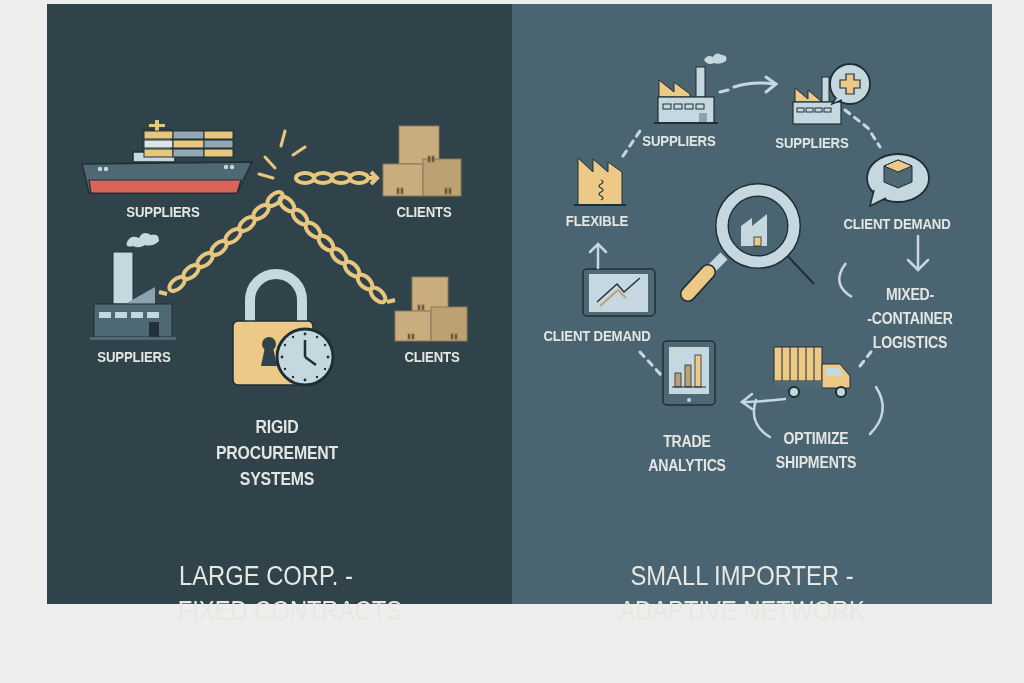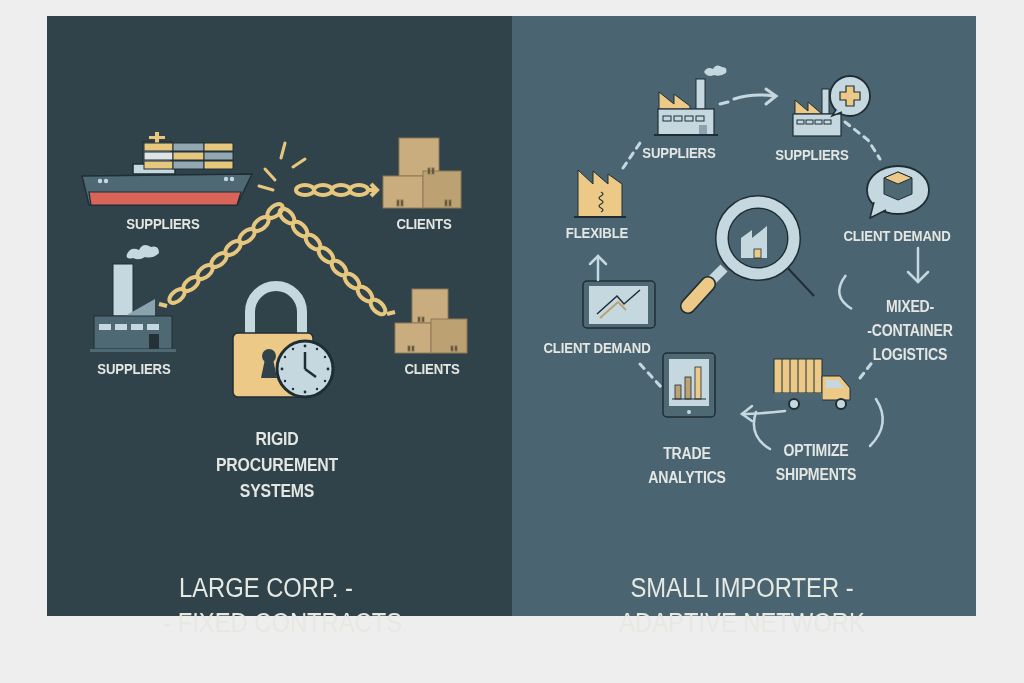--- a/index.html
+++ b/index.html
@@ -1,20 +1,20 @@
 <!DOCTYPE html>
 <html><head>
 <meta charset="utf-8">
 <style>
   html, body { margin: 0; padding: 0; }
   body {
     width: 1024px; height: 683px; background: #EEEEEE; position: relative; overflow: hidden;
     font-family: "Liberation Sans", "DejaVu Sans", sans-serif;
   }
-  .panel { position: absolute; top: 16px; height: 600px; }
+  .panel { position: absolute; top: 4px; height: 600px; padding-left: 16px; }
   .panel-left { left: 47px; width: 465px; background: #30434B; }
   .panel-right { left: 512px; width: 464px; background: #4A6571; }
   .art { position: absolute; left: 0; top: 0; }
   .lbl {
     position: absolute; color: #E3E6E2; font-weight: bold; letter-spacing: -0.2px;
     white-space: nowrap; text-align: center; font-size: 15px; line-height: 18px;
     transform: scaleX(0.88); transform-origin: center top;
   }
   .multi { white-space: normal; }
   .multi span { display: block; }

